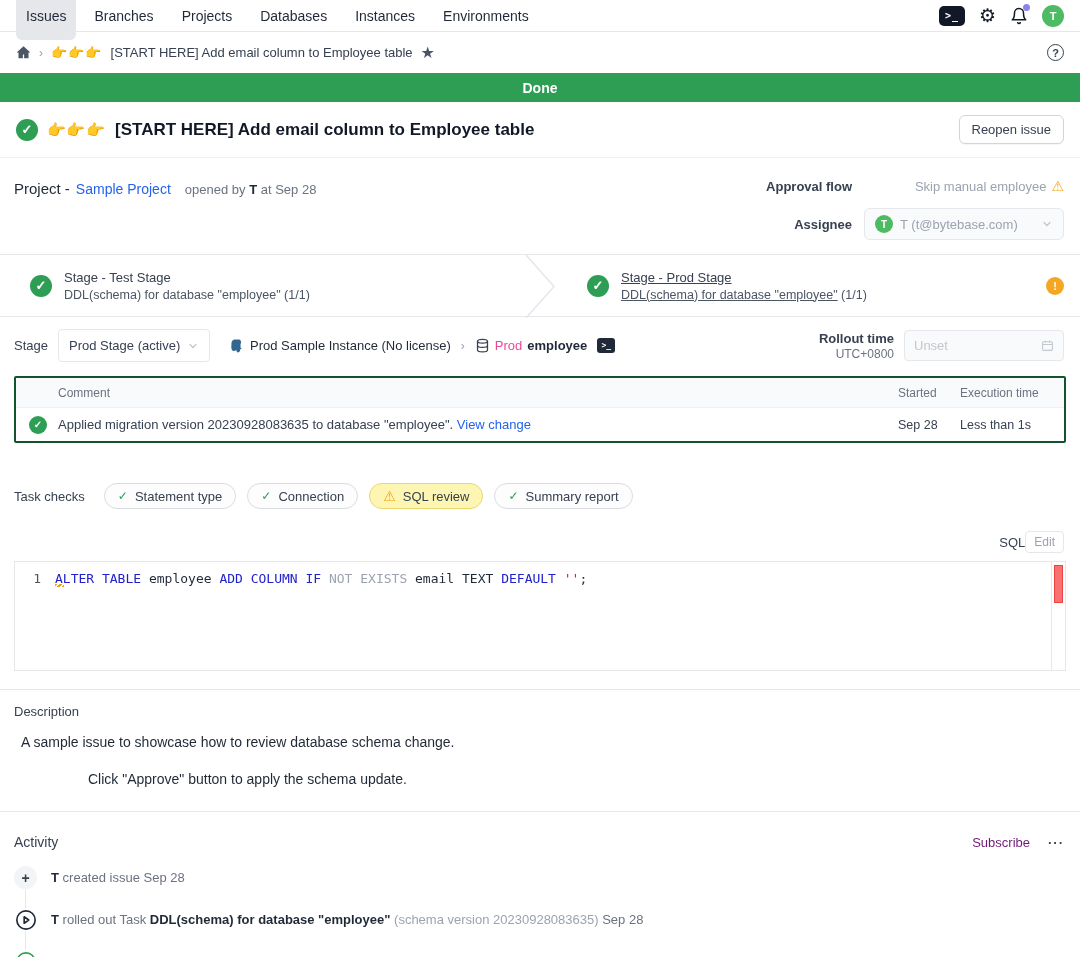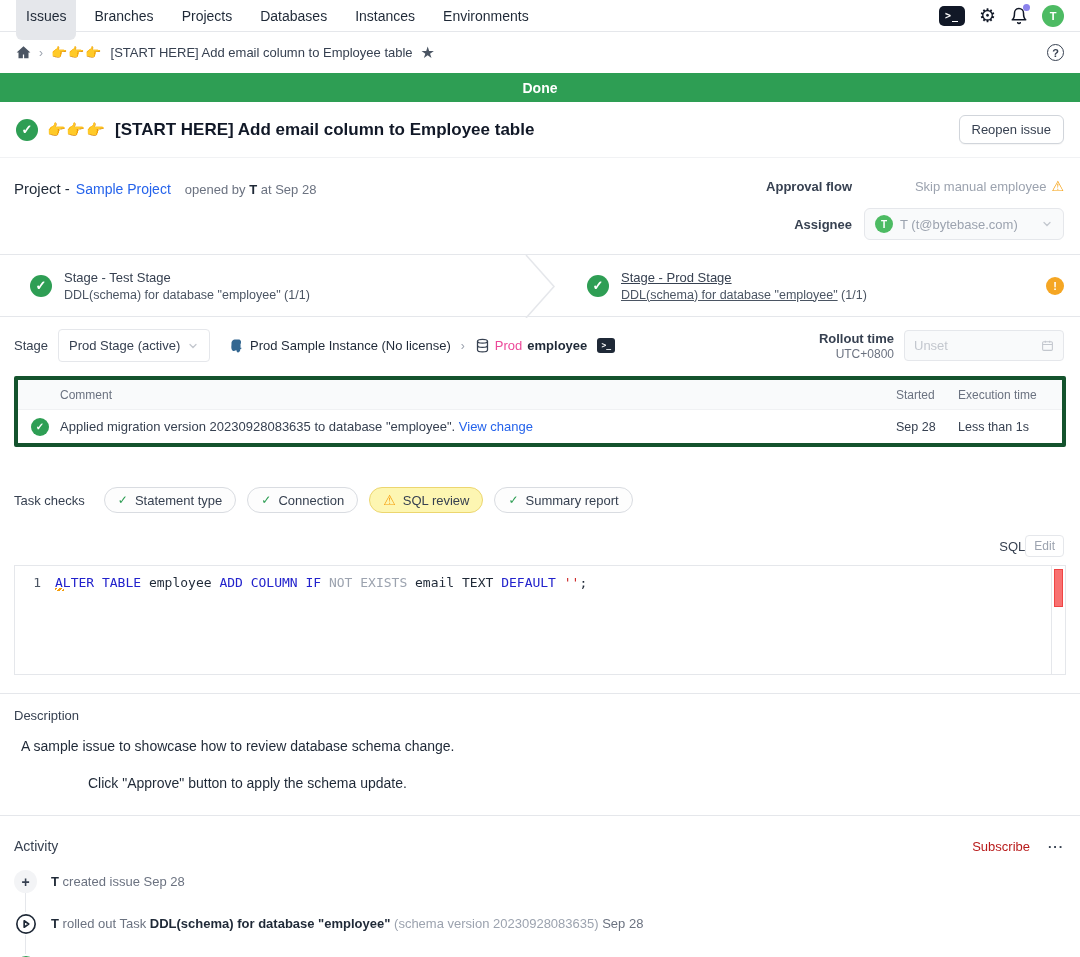--- a/index.html
+++ b/index.html
@@ -81,21 +81,21 @@
   .term-mini { background:#1f2937; color:#fff; border-radius:3px; width:18px; height:15px; font-family:"DejaVu Sans Mono",monospace;
                font-size:8px; font-weight:bold; display:flex; align-items:center; justify-content:center; }
   .rollout { margin-left:auto; display:flex; align-items:center; gap:10px; }
   .rollout-labels { text-align:right; }
   .rollout-title { font-weight:bold; color:#374151; }
   .rollout-tz { color:#6b7280; font-size:12px; margin-top:1px; }
   .rollout-input { width:160px; height:31px; background:#f9fafb; border:1px solid #e5e7eb; border-radius:4px;
                    display:flex; align-items:center; justify-content:space-between; padding:0 9px; color:#c3c7ce; }
 
   
-  .task-table { margin:4px 14px 0; border:4px solid #14532d; border-radius:2px; }
+  .task-table { margin:4px 14px 0; border:2px solid #14532d; border-radius:2px; }
   .tt-head, .tt-row { display:grid; grid-template-columns:42px 1fr 62px 104px; align-items:center; }
   .tt-head { background:#f9fafb; height:29px; color:#6b7280; font-size:12px; }
   .tt-row { height:34px; border-top:1px solid #f0f1f3; font-size:13px; color:#374151; }
   .tt-row .check { width:18px; height:18px; font-size:10px; margin-left:13px; }
   .tt-cell-sm { font-size:12.5px; color:#374151; }
 
   
   .checks-row { display:flex; align-items:center; gap:11px; padding:40px 16px 0 14px; }
   .pill { display:flex; align-items:center; gap:7px; border:1px solid #d9dce1; border-radius:999px; height:26px; padding:0 13px;
           font-size:13px; color:#374151; background:#fdfdfd; cursor:pointer; }
@@ -119,21 +119,21 @@
 
   
   .desc { padding:14px 16px 0 14px; }
   .desc-label { color:#374151; margin-bottom:15px; }
   .desc-line1 { color:#1f2937; font-size:14px; margin-left:7px; margin-bottom:21px; }
   .desc-line2 { color:#1f2937; font-size:14px; margin-left:74px; margin-bottom:24px; }
 
   
   .activity-head { display:flex; align-items:center; padding:22px 16px 6px 14px; }
   .activity-title { font-size:14px; color:#374151; }
-  .subscribe { margin-left:auto; color:#b91c1c; font-size:13px; cursor:pointer; }
+  .subscribe { margin-left:auto; color:#701a75; font-size:13px; cursor:pointer; }
   .dots { margin-left:18px; color:#374151; letter-spacing:1px; font-weight:bold; cursor:pointer; }
   .timeline { position:relative; padding:10px 0 0 14px; }
   .timeline:before { content:""; position:absolute; left:25px; top:16px; bottom:4px; width:1px; background:#e5e7eb; }
   .t-item { display:flex; align-items:center; gap:14px; margin-bottom:19px; position:relative; }
   .t-icon { width:23px; height:23px; flex:none; background:#fff; border-radius:50%; display:flex; align-items:center; justify-content:center; }
   .plus-circle { background:#f3f4f6; color:#374151; font-size:14px; font-weight:bold; }
   .t-text { font-size:13px; color:#6b7280; }
   .t-text b { color:#1f2937; }
   .t-light { color:#9ca3af; }
 </style>

